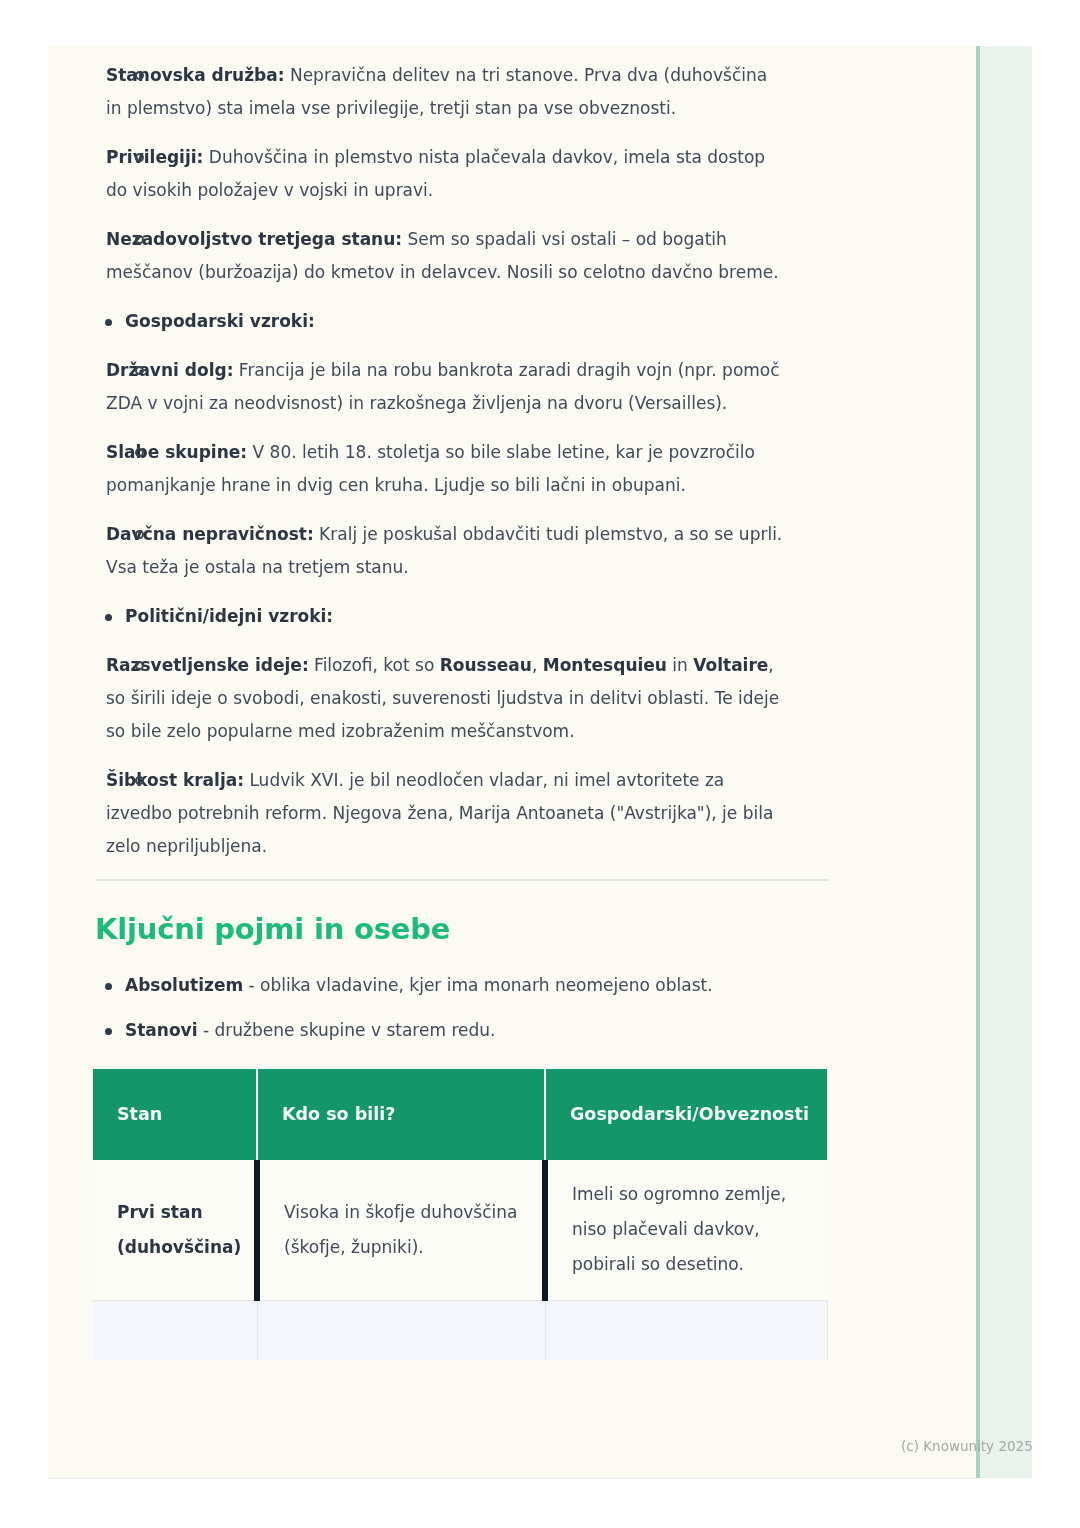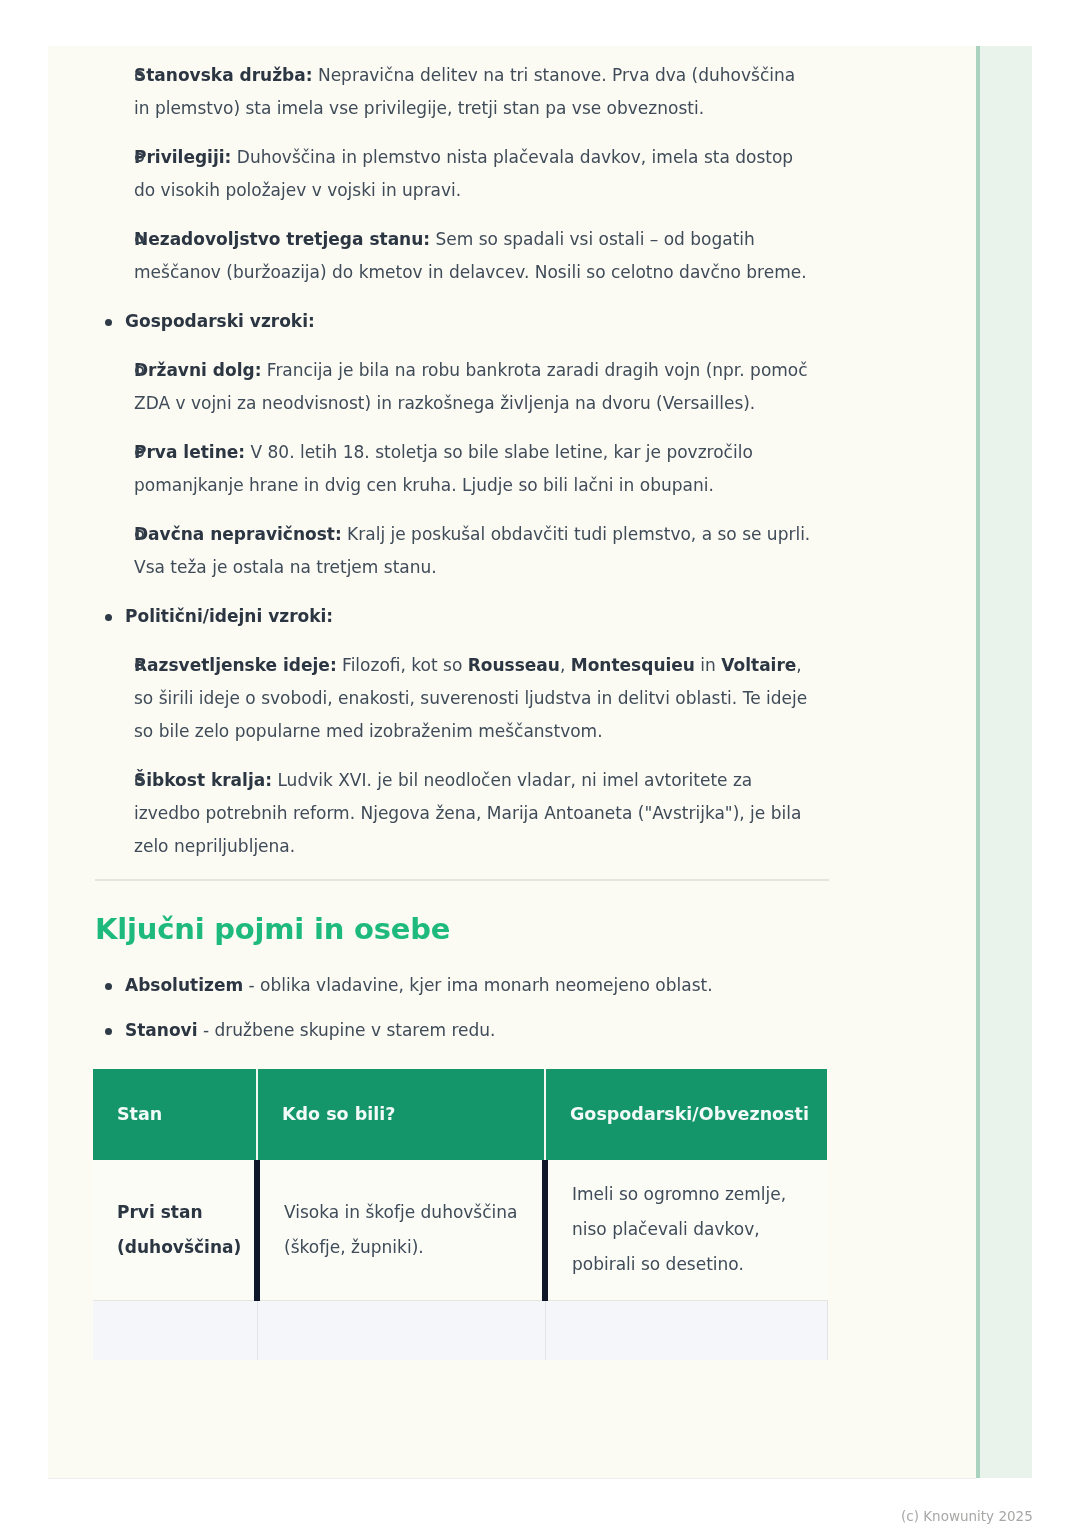--- a/index.html
+++ b/index.html
@@ -16,21 +16,21 @@
   }
   .sidebar{
     position:absolute;left:976px;top:46px;width:52px;height:1432px;
     background:#e9f2eb;border-left:4px solid #a9d3bf;box-sizing:content-box;
   }
   .content{position:absolute;left:0;top:13px;width:928px;color:#3f4b58;
     font-size:17px;line-height:33px;}
   .li{position:relative;margin-bottom:16px;}
   .li .txt{display:block;}
   .l1 .txt{margin-left:77px;width:700px;}
-  .l2 .txt{margin-left:86px;width:680px;}
+  .l2 .txt{margin-left:58px;width:680px;}
   .marker-dot{
     position:absolute;left:57px;top:14px;width:7px;height:7px;
     border-radius:50%;background:#2e3a47;
   }
   .marker-ring{
     position:absolute;left:87px;top:12px;width:9px;height:9px;
     border-radius:50%;border:2px solid #384450;background:transparent;
     box-sizing:border-box;
   }
   strong{color:#2b3642;font-weight:bold;}
@@ -54,21 +54,21 @@
     padding:16px 20px 16px 24px;line-height:35px;font-size:17px;
     border-right:6px solid #0f172a;border-bottom:1px solid #e7e5df;
     height:140px;box-sizing:border-box;color:#3f4b58;
   }
   .tbl td:last-child{border-right:none;}
   .tbl tr.partial td{
     height:60px;background:#f4f6f9;border-right:1px solid #e2e4e8;
     border-bottom:none;
   }
   .watermark{
-    position:absolute;left:901px;top:1507px;font-size:13.5px;line-height:18px;
+    position:absolute;left:901px;top:1437px;font-size:13.5px;line-height:18px;
     color:#a6a8a5;z-index:5;
   }
 </style>
 </head>
 <body>
 
 <div class="page">
   <div class="content">
 
     <div class="li l2">
@@ -88,21 +88,21 @@
       <span class="marker-dot"></span>
       <span class="txt"><strong>Gospodarski vzroki:</strong></span>
     </div>
 
     <div class="li l2">
       <span class="marker-ring"></span>
       <span class="txt"><strong>Državni dolg:</strong><span> Francija je bila na robu bankrota zaradi dragih vojn (npr. pomoč ZDA v vojni za neodvisnost) in razkošnega življenja na dvoru (Versailles).</span></span>
     </div>
     <div class="li l2">
       <span class="marker-ring"></span>
-      <span class="txt"><strong>Prva letine:</strong><span> V 80. letih 18. stoletja so bile slabe letine, kar je povzročilo pomanjkanje hrane in dvig cen kruha. Ljudje so bili lačni in obupani.</span></span>
+      <span class="txt"><strong>Slabe skupine:</strong><span> V 80. letih 18. stoletja so bile slabe letine, kar je povzročilo pomanjkanje hrane in dvig cen kruha. Ljudje so bili lačni in obupani.</span></span>
     </div>
     <div class="li l2">
       <span class="marker-ring"></span>
       <span class="txt"><strong>Davčna nepravičnost:</strong><span> Kralj je poskušal obdavčiti tudi plemstvo, a so se uprli. Vsa teža je ostala na tretjem stanu.</span></span>
     </div>
 
     <div class="li l1">
       <span class="marker-dot"></span>
       <span class="txt"><strong>Politični/idejni vzroki:</strong></span>
     </div>

